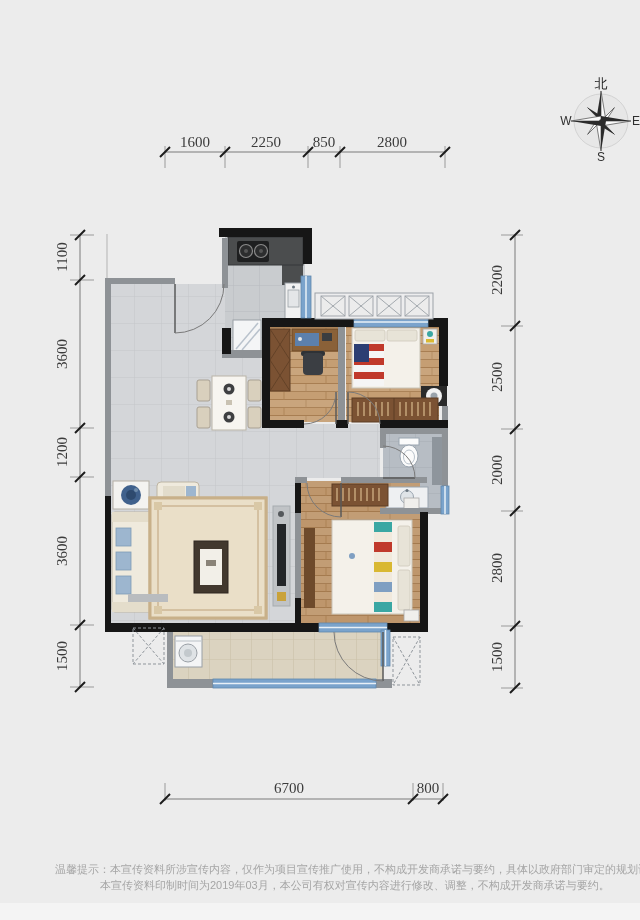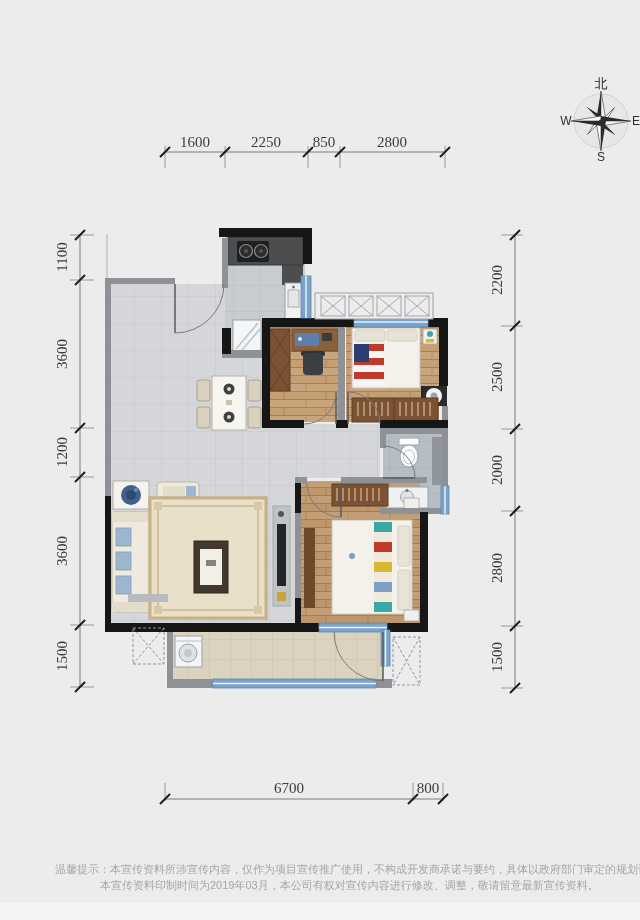--- a/index.html
+++ b/index.html
@@ -468,15 +468,15 @@
       </g>
       <g stroke="#8f959b" stroke-width="1" stroke-dasharray="3,2">
         <rect x="393" y="637" width="27" height="48"></rect>
         <path d="M393,637 L420,685 M420,637 L393,685"></path>
       </g>
     </g>
   </g>
 </svg>
 
 <div class="disclaimer d1">温馨提示：本宣传资料所涉宣传内容，仅作为项目宣传推广使用，不构成开发商承诺与要约，具体以政府部门审定的规划设计文件及商品房买卖合同约定</div>
-<div class="disclaimer d2">本宣传资料印制时间为2019年03月，本公司有权对宣传内容进行修改、调整，敬请留意最新宣传资料。</div>
+<div class="disclaimer d2">本宣传资料印制时间为2019年03月，本公司有权对宣传内容进行修改、调整，不构成开发商承诺与要约。</div>
 <div class="footer-strip"></div>
 </div>
 
 </body></html>

